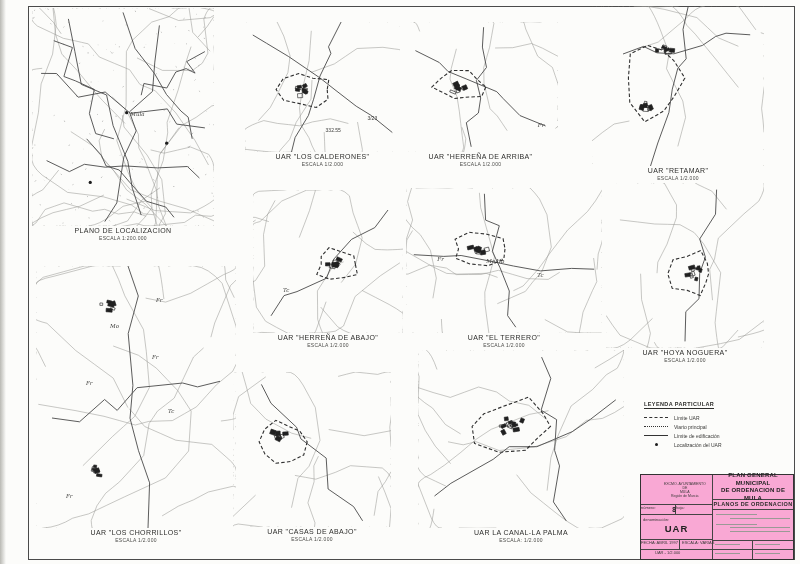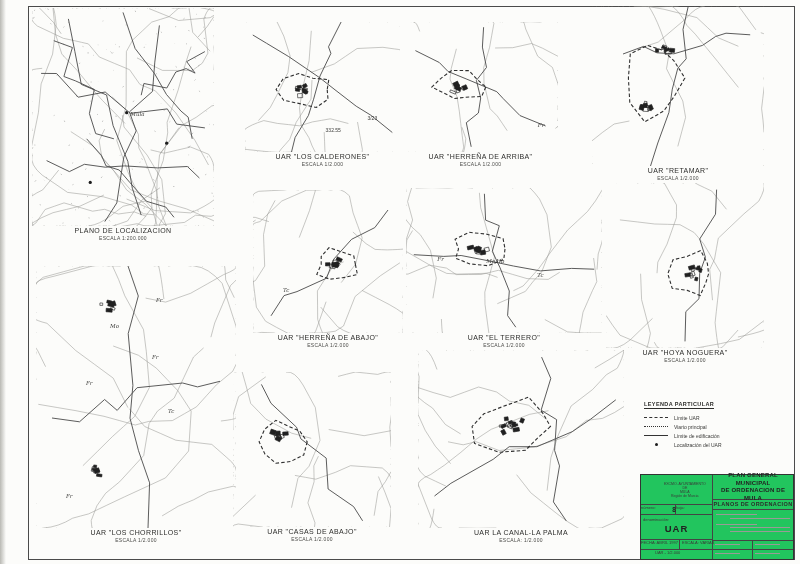--- a/index.html
+++ b/index.html
@@ -21,21 +21,21 @@
   #legend{position:absolute;left:644px;top:392px;width:120px;}
   .lg-title{font-size:5.5px;font-weight:bold;letter-spacing:.4px;color:#2d2d2b;border-bottom:1px solid #2d2d2b;display:inline-block;padding-bottom:1px;margin-bottom:4px;}
   .lg-item{display:flex;align-items:center;height:9px;}
   .lg-sym{width:24px;margin-right:6px;flex:0 0 auto;}
   .lg-dash{border-top:1.2px dashed #333;height:0;}
   .lg-dot{border-top:1.2px dotted #333;height:0;}
   .lg-solid{border-top:1px solid #333;height:0;}
   .lg-point{width:3px;height:3px;border-radius:50%;background:#1c1c1c;margin:0 auto;}
   .lg-label{font-size:5px;color:#3a3a38;white-space:nowrap;}
   
-  #tblock{position:absolute;left:640px;top:474px;width:152px;height:84px;border:1.3px solid #333;background:#22c55e;display:flex;font-color:#333;}
+  #tblock{position:absolute;left:640px;top:474px;width:152px;height:84px;border:1.3px solid #333;background:#f9a8d4;display:flex;font-color:#333;}
   #tb-left{width:71px;border-right:1px solid #444;display:flex;flex-direction:column;}
   #tb-right{flex:1;display:flex;flex-direction:column;}
   .tb-row{border-bottom:1px solid #444;position:relative;}
   .tb-row:last-child{border-bottom:none;}
   .t4{font-size:8px;transform:scale(.5);transform-origin:0 0;white-space:nowrap;color:#3a3a38;}
   #org-cell{height:29px;display:flex;align-items:center;padding:2px;}
   #org-text{flex:1;text-align:center;line-height:1.1;}
   #org-text div{font-size:7px;transform:scale(.5);transform-origin:50% 50%;white-space:nowrap;color:#3a3a38;height:4px;}
   #num-row{height:9px;display:flex;}
   #num-cell{width:34px;border-right:1px solid #444;display:flex;align-items:center;}

